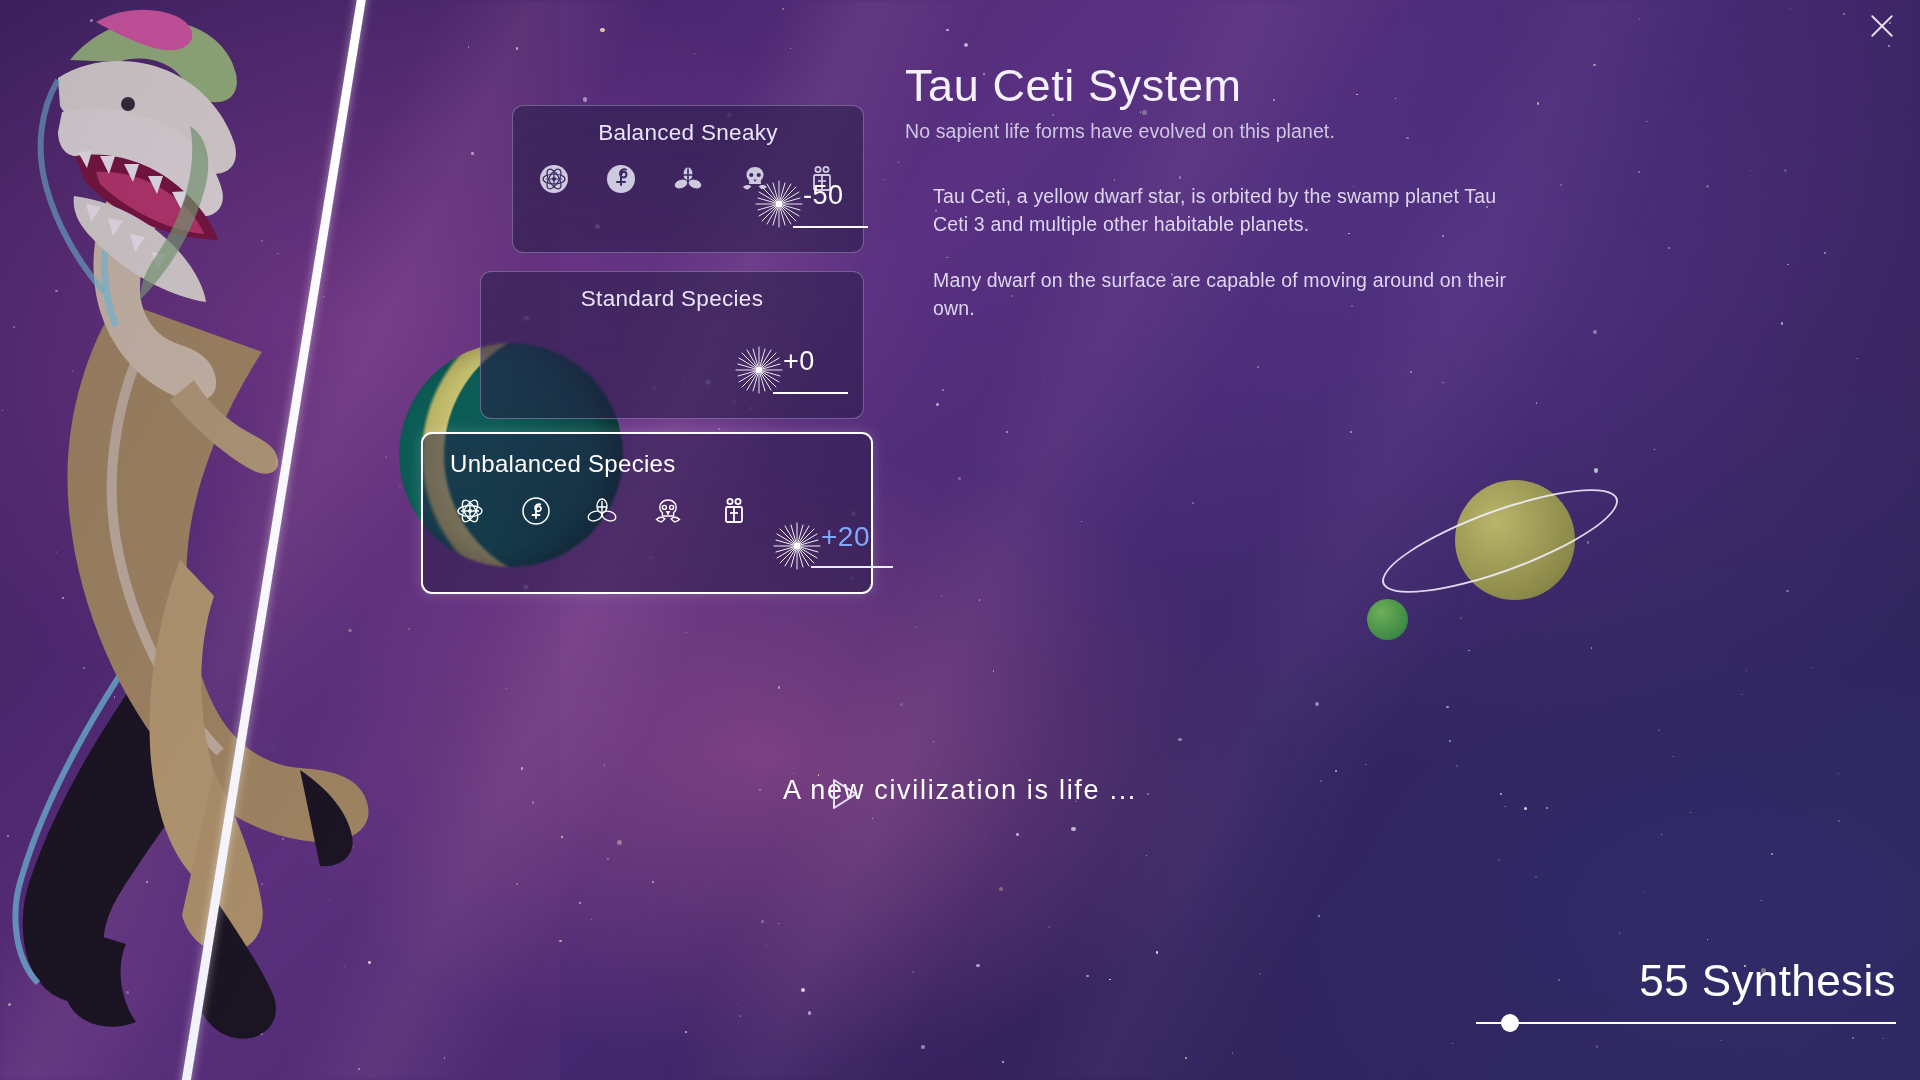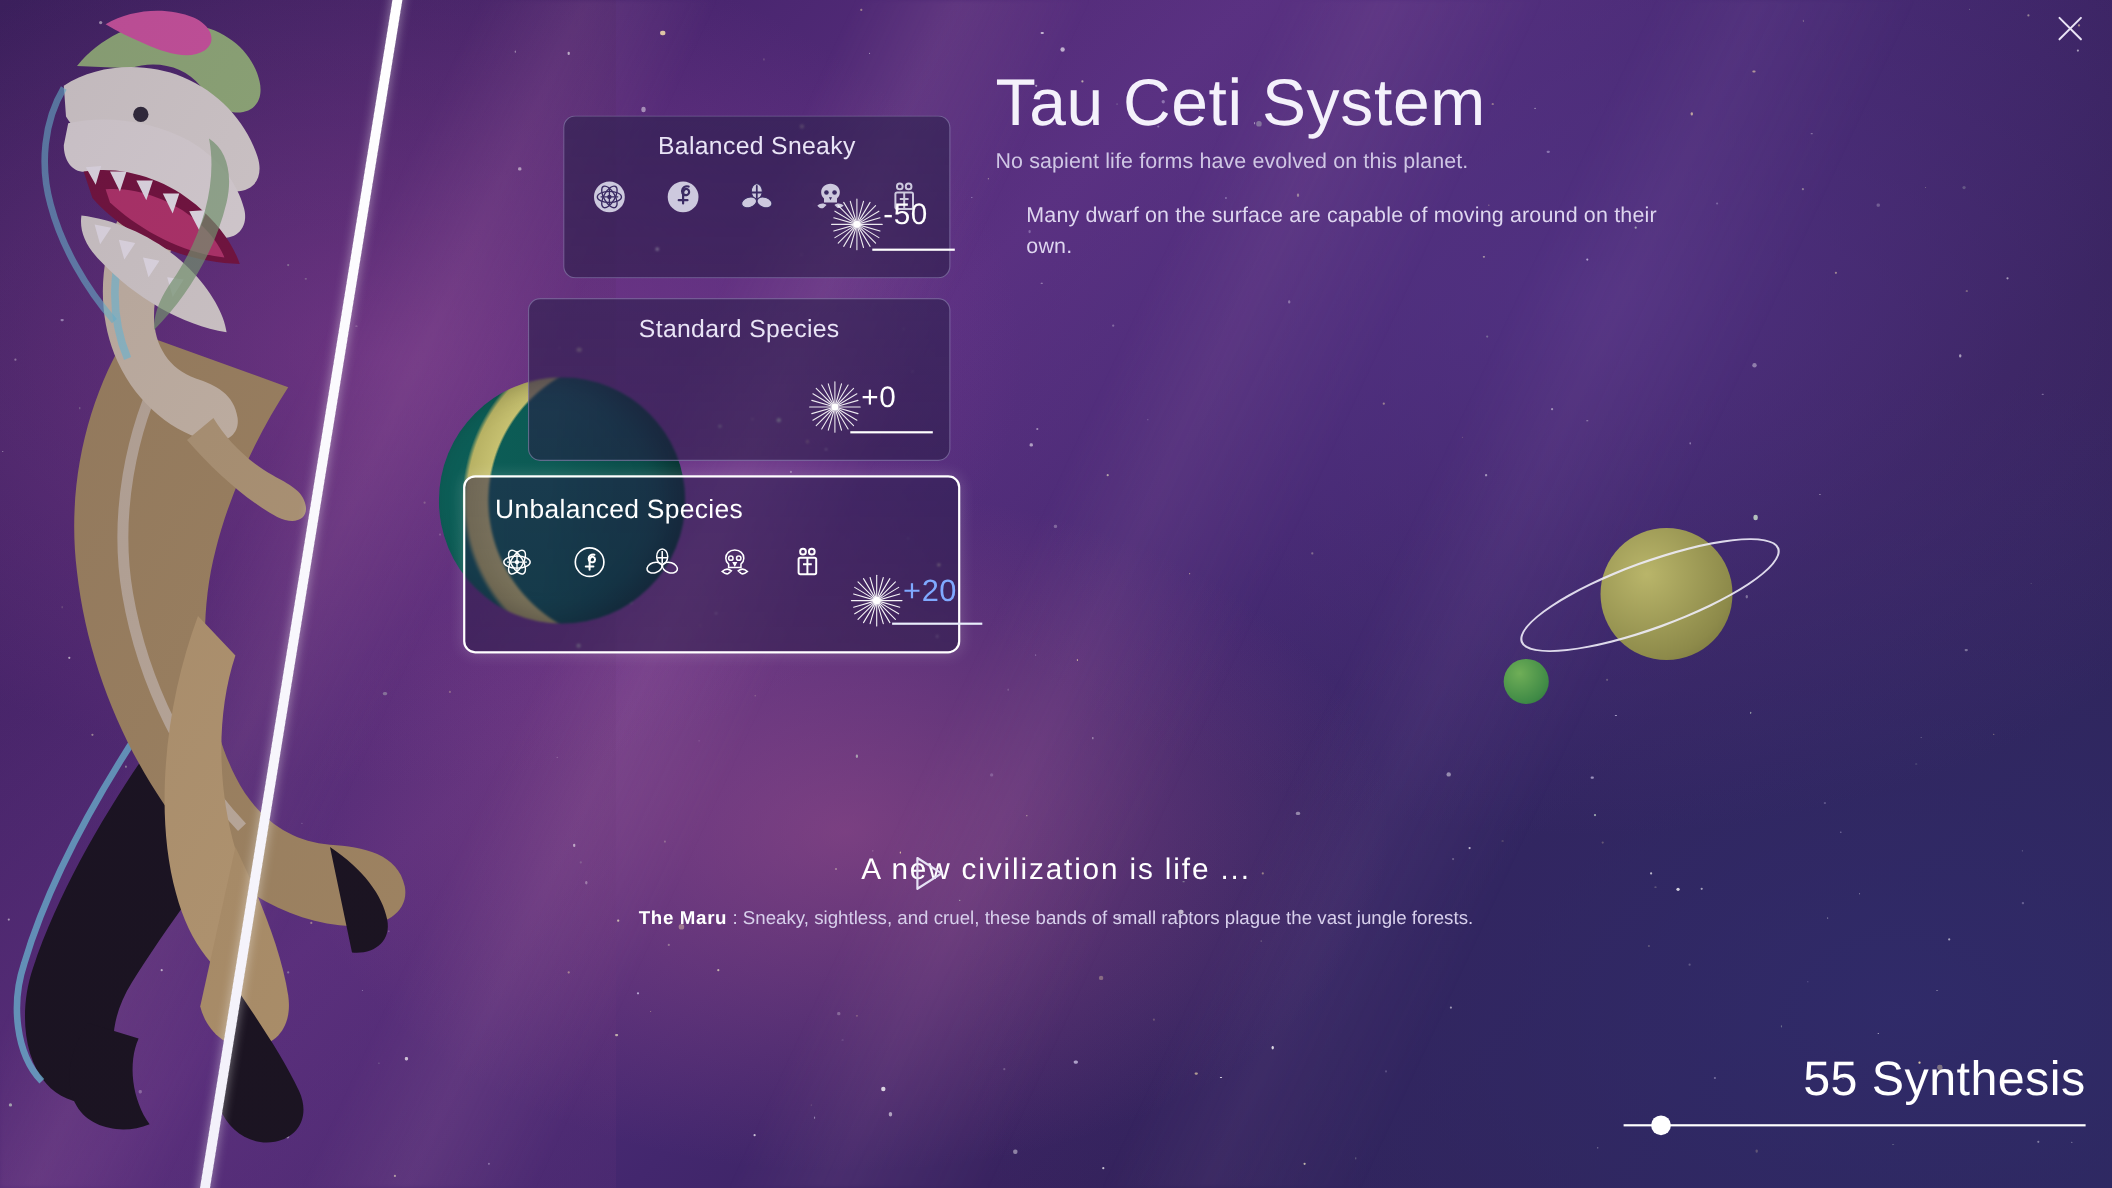--- a/index.html
+++ b/index.html
@@ -50,21 +50,21 @@
     background:linear-gradient(to bottom,#ffffff,#f2f0fa);
     transform:rotate(9.2deg);
     transform-origin:top center;
     box-shadow:0 0 10px rgba(255,255,255,.45);
     z-index:30;
   }
 
   
   #system-info { position:absolute; left:905px; top:62px; width:640px; }
   #system-title {
-    font-size:60px; font-weight:300; color:#f4f1fb;
+    font-size:45px; font-weight:300; color:#f4f1fb;
     letter-spacing:.6px; line-height:1.05;
   }
   #system-sub {
     margin-top:11px; font-size:19.5px; font-weight:300;
     color:#cfc6e4; letter-spacing:.1px;
   }
   #system-paras { position:absolute; left:933px; top:182px; width:600px; }
   .para {
     font-size:19.5px; font-weight:300; line-height:28px;
     color:#ded6ef; margin-bottom:28px; letter-spacing:.15px;
@@ -509,20 +509,21 @@
     <path d="M3 3 L21 21 M21 3 L3 21" stroke="#e8e3f5" stroke-width="1.7" fill="none" stroke-linecap="round"></path>
   </svg>
 </div>
 
 <div id="system-info">
   <div id="system-title">Tau Ceti System</div>
   <div id="system-sub">No sapient life forms have evolved on this planet.</div>
 </div>
 
 <div id="system-paras">
+  <p class="para">Tau Ceti, a yellow dwarf star, is orbited by the swamp planet Tau Ceti 3 and multiple other habitable planets.</p>
   <p class="para">Many dwarf on the surface are capable of moving around on their own.</p>
 </div>
 
 <div class="card" id="card-balanced">
   <div class="card-title">Balanced Sneaky</div>
   <div class="trait-row">
     <span class="trait-icon">
       <svg viewBox="0 0 32 32">
           <circle cx="16" cy="16" r="14" fill="#cdc9de"></circle>
           <g fill="none" stroke="#3a2a63" stroke-width="1.2">
@@ -748,23 +749,20 @@
           <circle cx="26" cy="26" r="3.2" fill="#ffffff"></circle>
         </svg>
     </span>
     <span class="score-val">+20</span>
   </div>
   <div class="score-rule" id="rule-unbalanced"></div>
 </div>
 
 <div id="civ-block">
   <div id="civ-headline">A new civilization is life ...</div>
-  <div id="civ-desc">
-    <span id="civ-name">The Maru</span><span> : </span><span>Sneaky, sightless, and cruel, these bands of small raptors plague the vast jungle forests.</span>
-  </div>
 </div>
 
 <div id="play-button">
   <svg viewBox="0 0 30 34">
     <path d="M4 3 L26 17 L4 31 Z" fill="none" stroke="#e6e1f4" stroke-width="2" stroke-linejoin="round"></path>
   </svg>
 </div>
 
 <div id="synthesis">
   <div id="synthesis-label">55 Synthesis</div>

